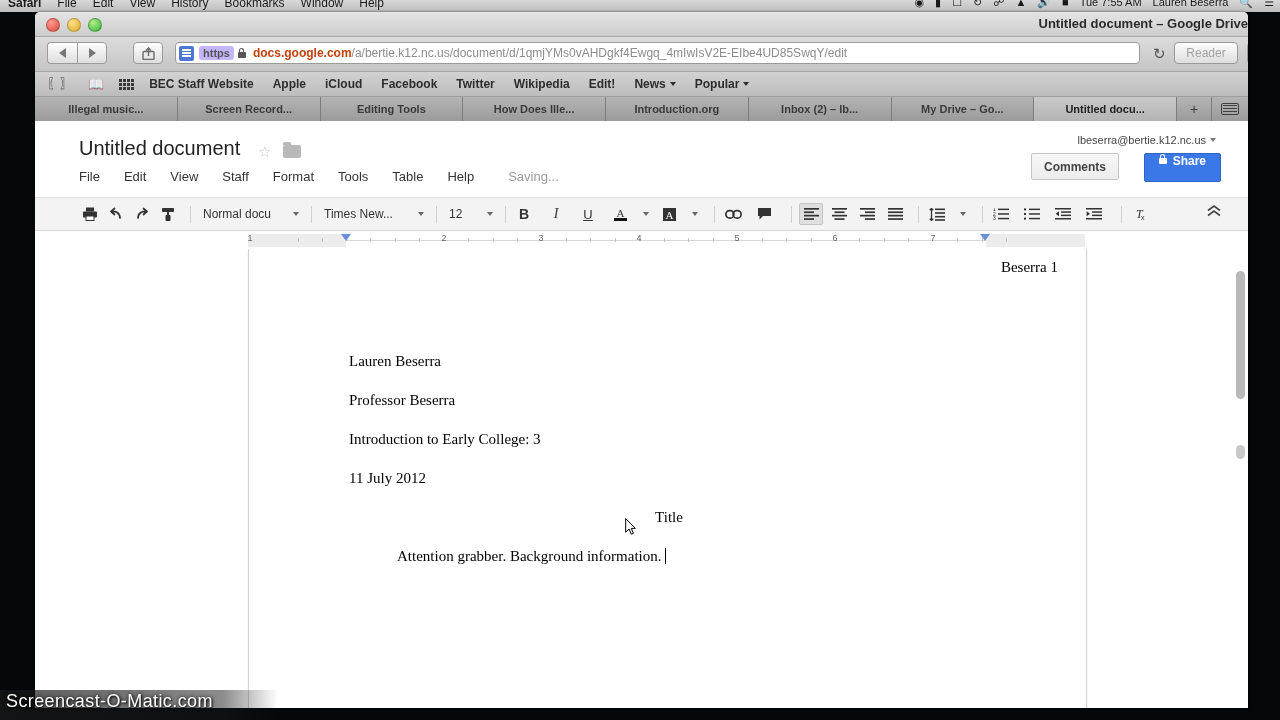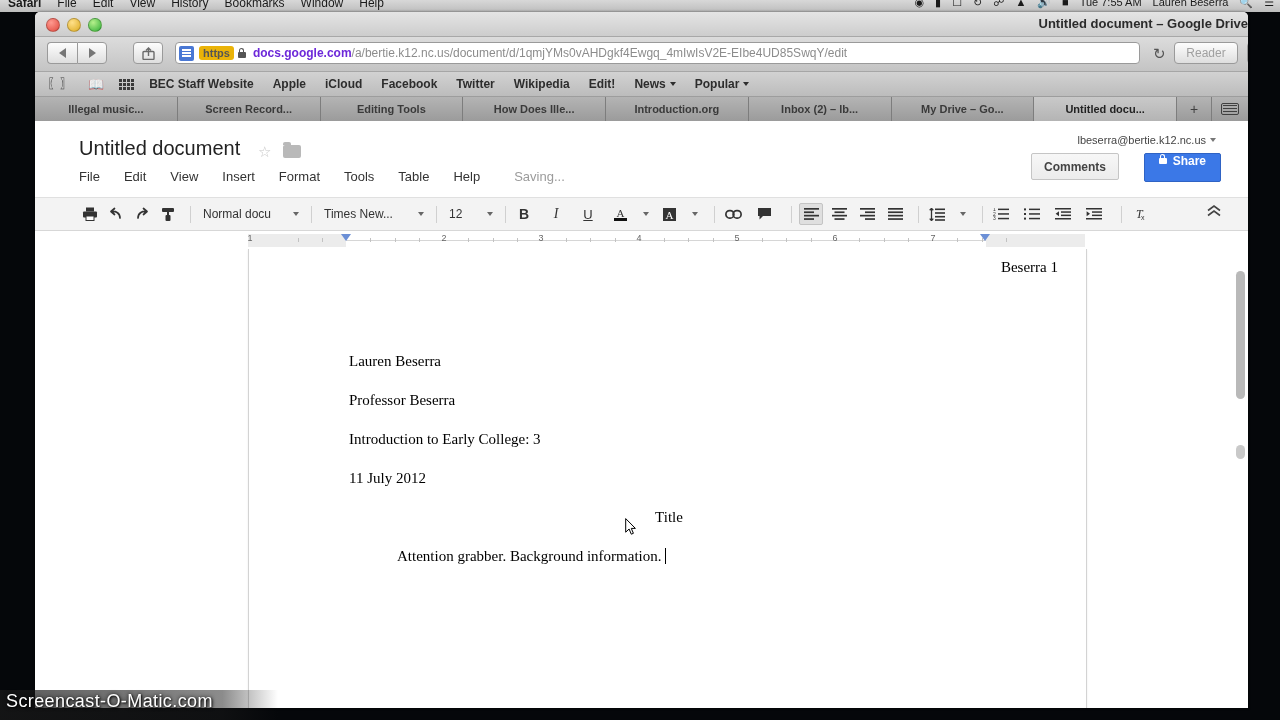--- a/index.html
+++ b/index.html
@@ -48,28 +48,28 @@
   .arrow.r{border-left:7px solid #767676;}
   .shareb{position:absolute;left:98px;top:5px;width:30px;height:22px;
     display:flex;align-items:center;justify-content:center;border-radius:4px;}
   .urlwrap{position:absolute;left:140px;top:5px;width:965px;height:22px;
     background:#fff;border:1px solid #9a9a9a;border-radius:4px;box-sizing:border-box;
     display:flex;align-items:center;overflow:hidden;}
   .rssico{width:15px;height:15px;margin-left:3px;background:#4a78d4;border-radius:2px;
     position:relative;flex:none;}
   .rssico:before{content:"";position:absolute;left:3px;top:3px;width:9px;height:2px;background:#fff;
     box-shadow:0 3px 0 #fff,0 6px 0 #fff;}
-  .https{font-size:11px;font-weight:bold;color:#555;background:#eab308;border-radius:3px;
+  .https{font-size:11px;font-weight:bold;color:#555;background:#c4b5fd;border-radius:3px;
     padding:1px 4px;margin-left:5px;flex:none;}
   .lock{width:8px;height:10px;margin-left:4px;position:relative;flex:none;}
   .lock:after{content:"";position:absolute;left:0;bottom:0;width:8px;height:6px;background:#555;border-radius:1px;}
   .lock:before{content:"";position:absolute;left:1.5px;top:0;width:5px;height:5px;
     border:1.5px solid #555;border-bottom:none;border-radius:3px 3px 0 0;box-sizing:border-box;}
   .urltxt{font-size:12px;margin-left:7px;white-space:nowrap;color:#8c8c8c;}
-  .urltxt b{color:#6d28d9;font-weight:bold;}
+  .urltxt b{color:#c2410c;font-weight:bold;}
   .reload{position:absolute;left:1118px;top:8px;font-size:15px;color:#555;}
   .readerb{position:absolute;left:1139px;top:5px;width:64px;height:22px;
     display:flex;align-items:center;justify-content:center;font-size:12px;color:#a0a0a0;}
   .dlb{position:absolute;left:1212px;top:5px;width:23px;height:22px;border-radius:4px;
     display:flex;align-items:center;justify-content:center;}
 
   
   .bmbar{position:relative;height:24px;background:linear-gradient(#d2d2d2,#bcbcbc);
     border-bottom:1px solid #9d9d9d;display:flex;align-items:center;padding-left:12px;}
   .bmicon{margin-right:15px;color:#3a3a3a;font-size:13px;display:flex;align-items:center;}
@@ -264,21 +264,21 @@
     <div class="docs">
 
       <div class="dochdr">
         <div class="doctitle">Untitled document</div>
         <div class="star">☆</div>
         <div class="folder"></div>
         <div class="menus">
           <span>File</span>
           <span>Edit</span>
           <span>View</span>
-          <span>Insert</span>
+          <span>Staff</span>
           <span>Format</span>
           <span>Tools</span>
           <span>Table</span>
           <span>Help</span>
           <span class="saving">Saving...</span>
         </div>
         <div class="acct"><span>lbeserra@bertie.k12.nc.us</span><i class="caret"></i></div>
         <div class="commentsb">Comments</div>
         <div class="shareb2">
           <span class="lockw"></span>

